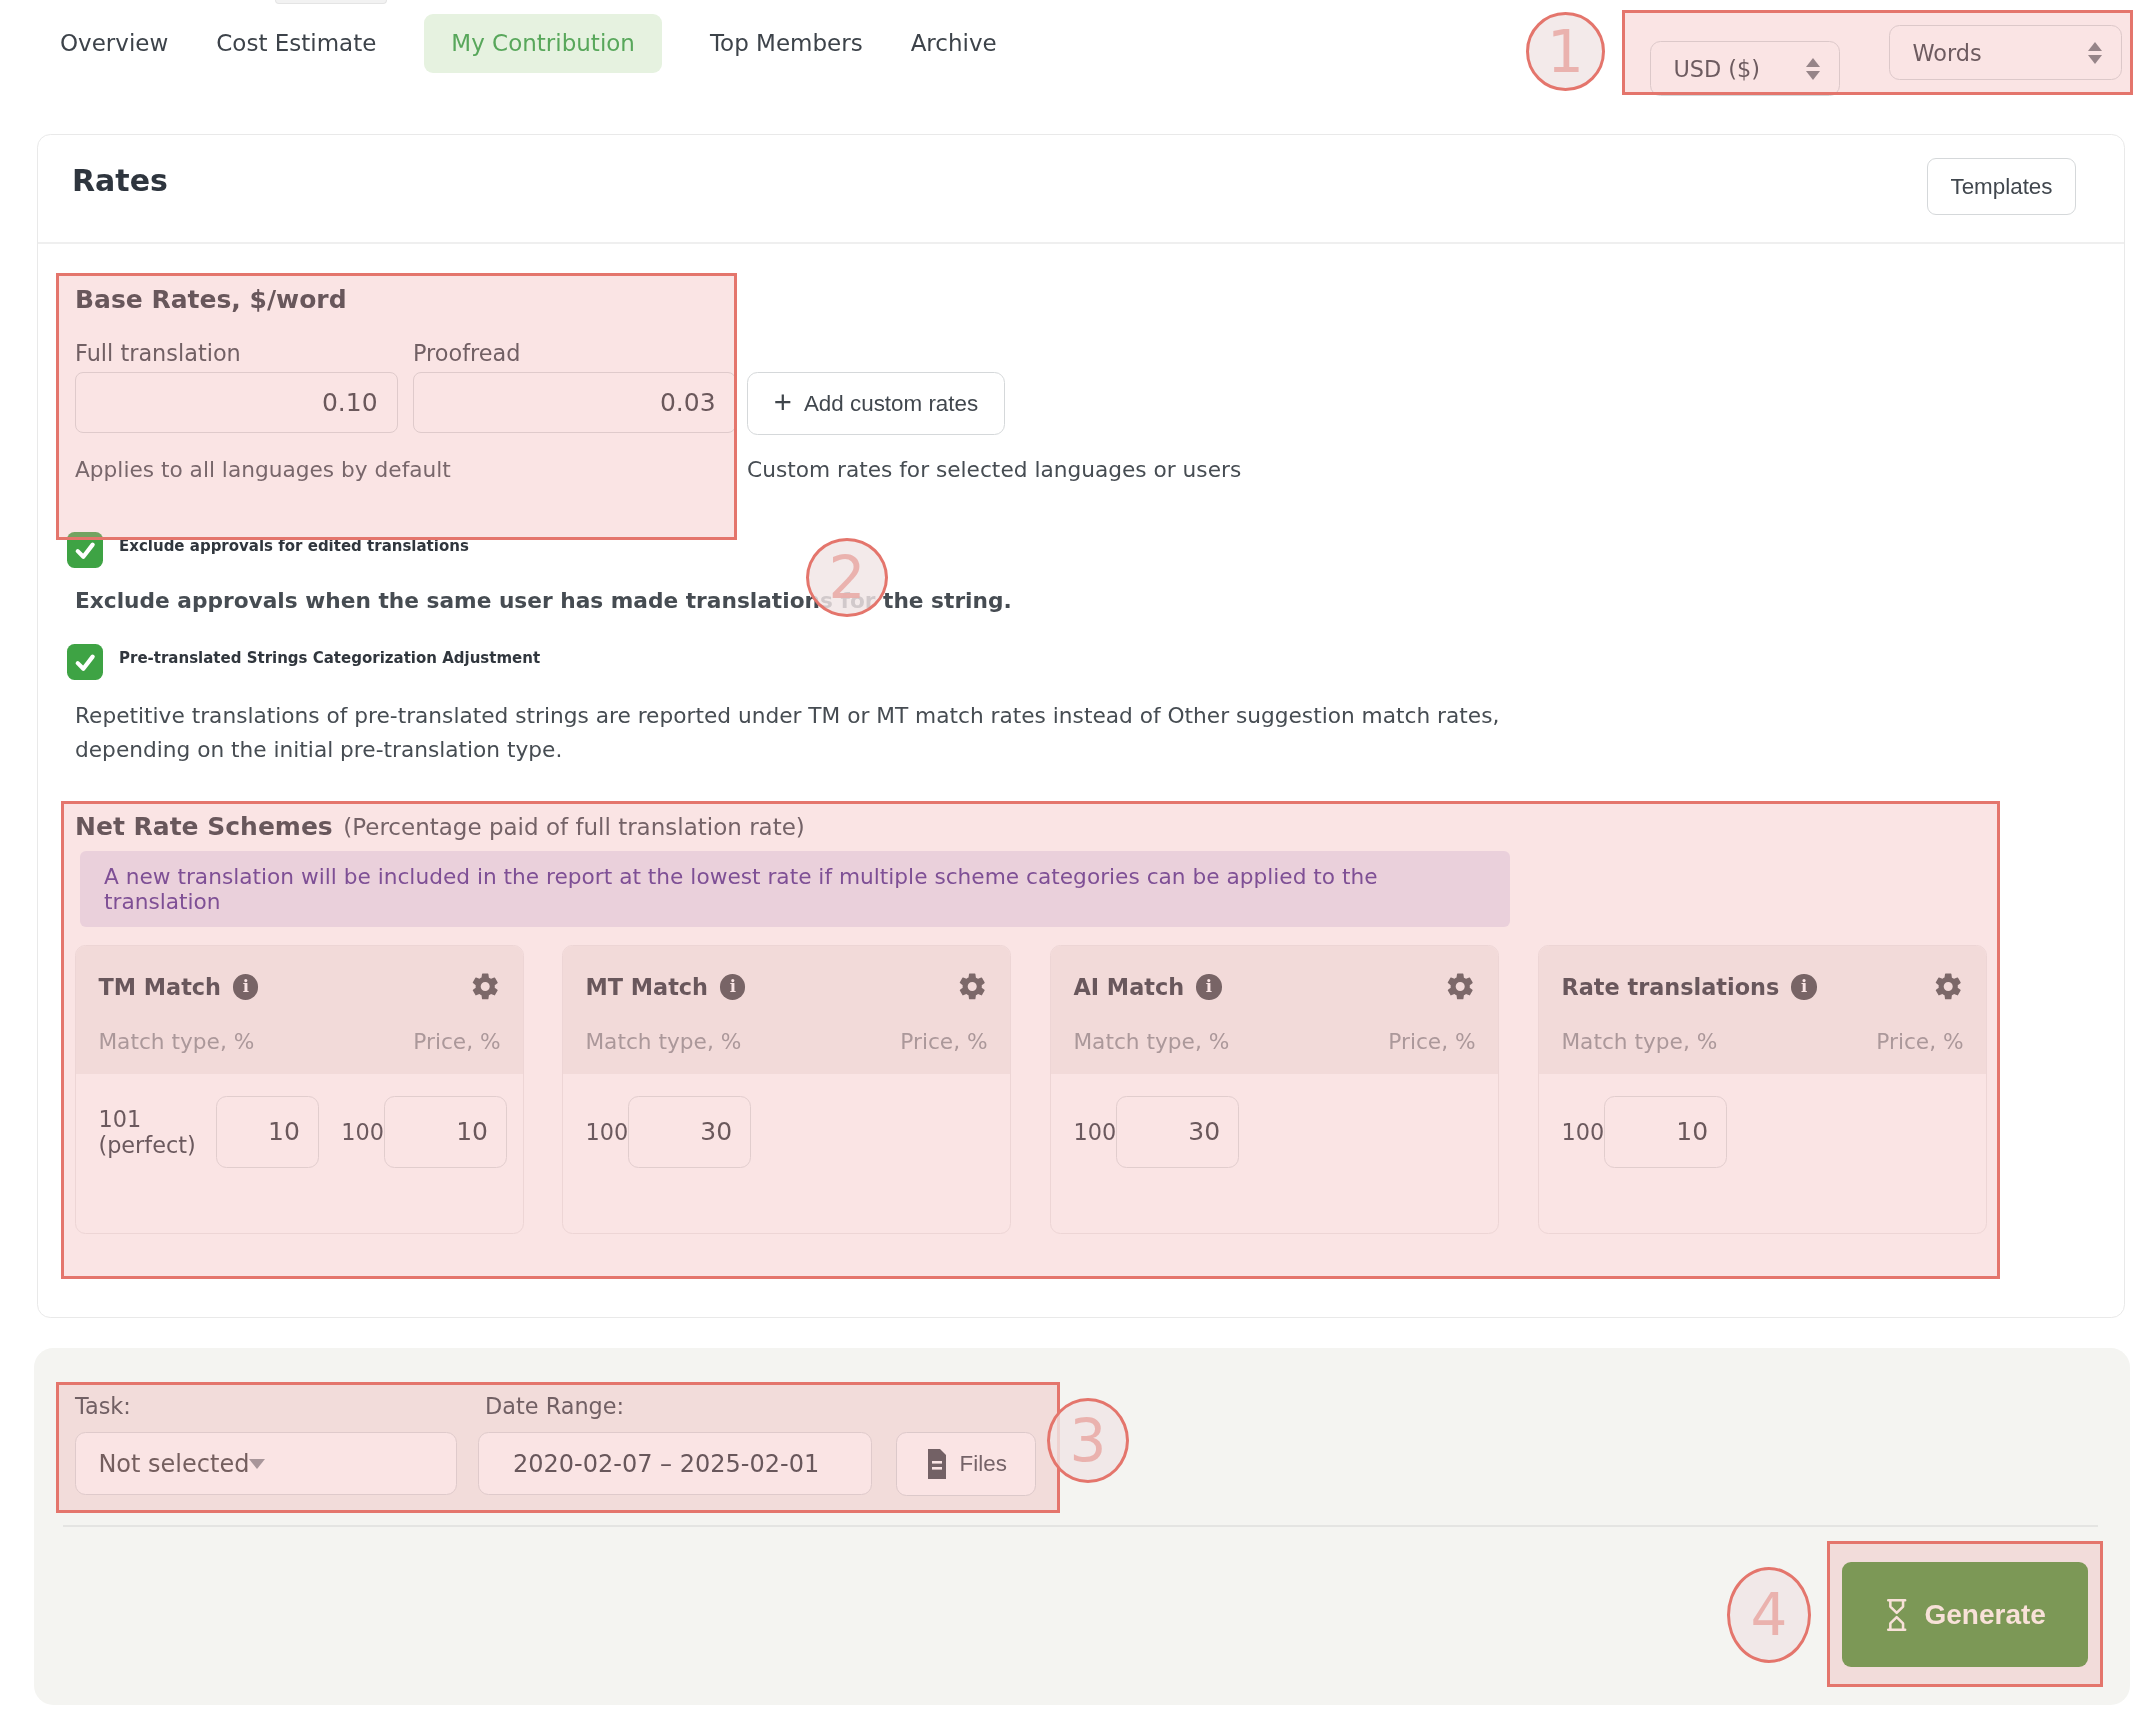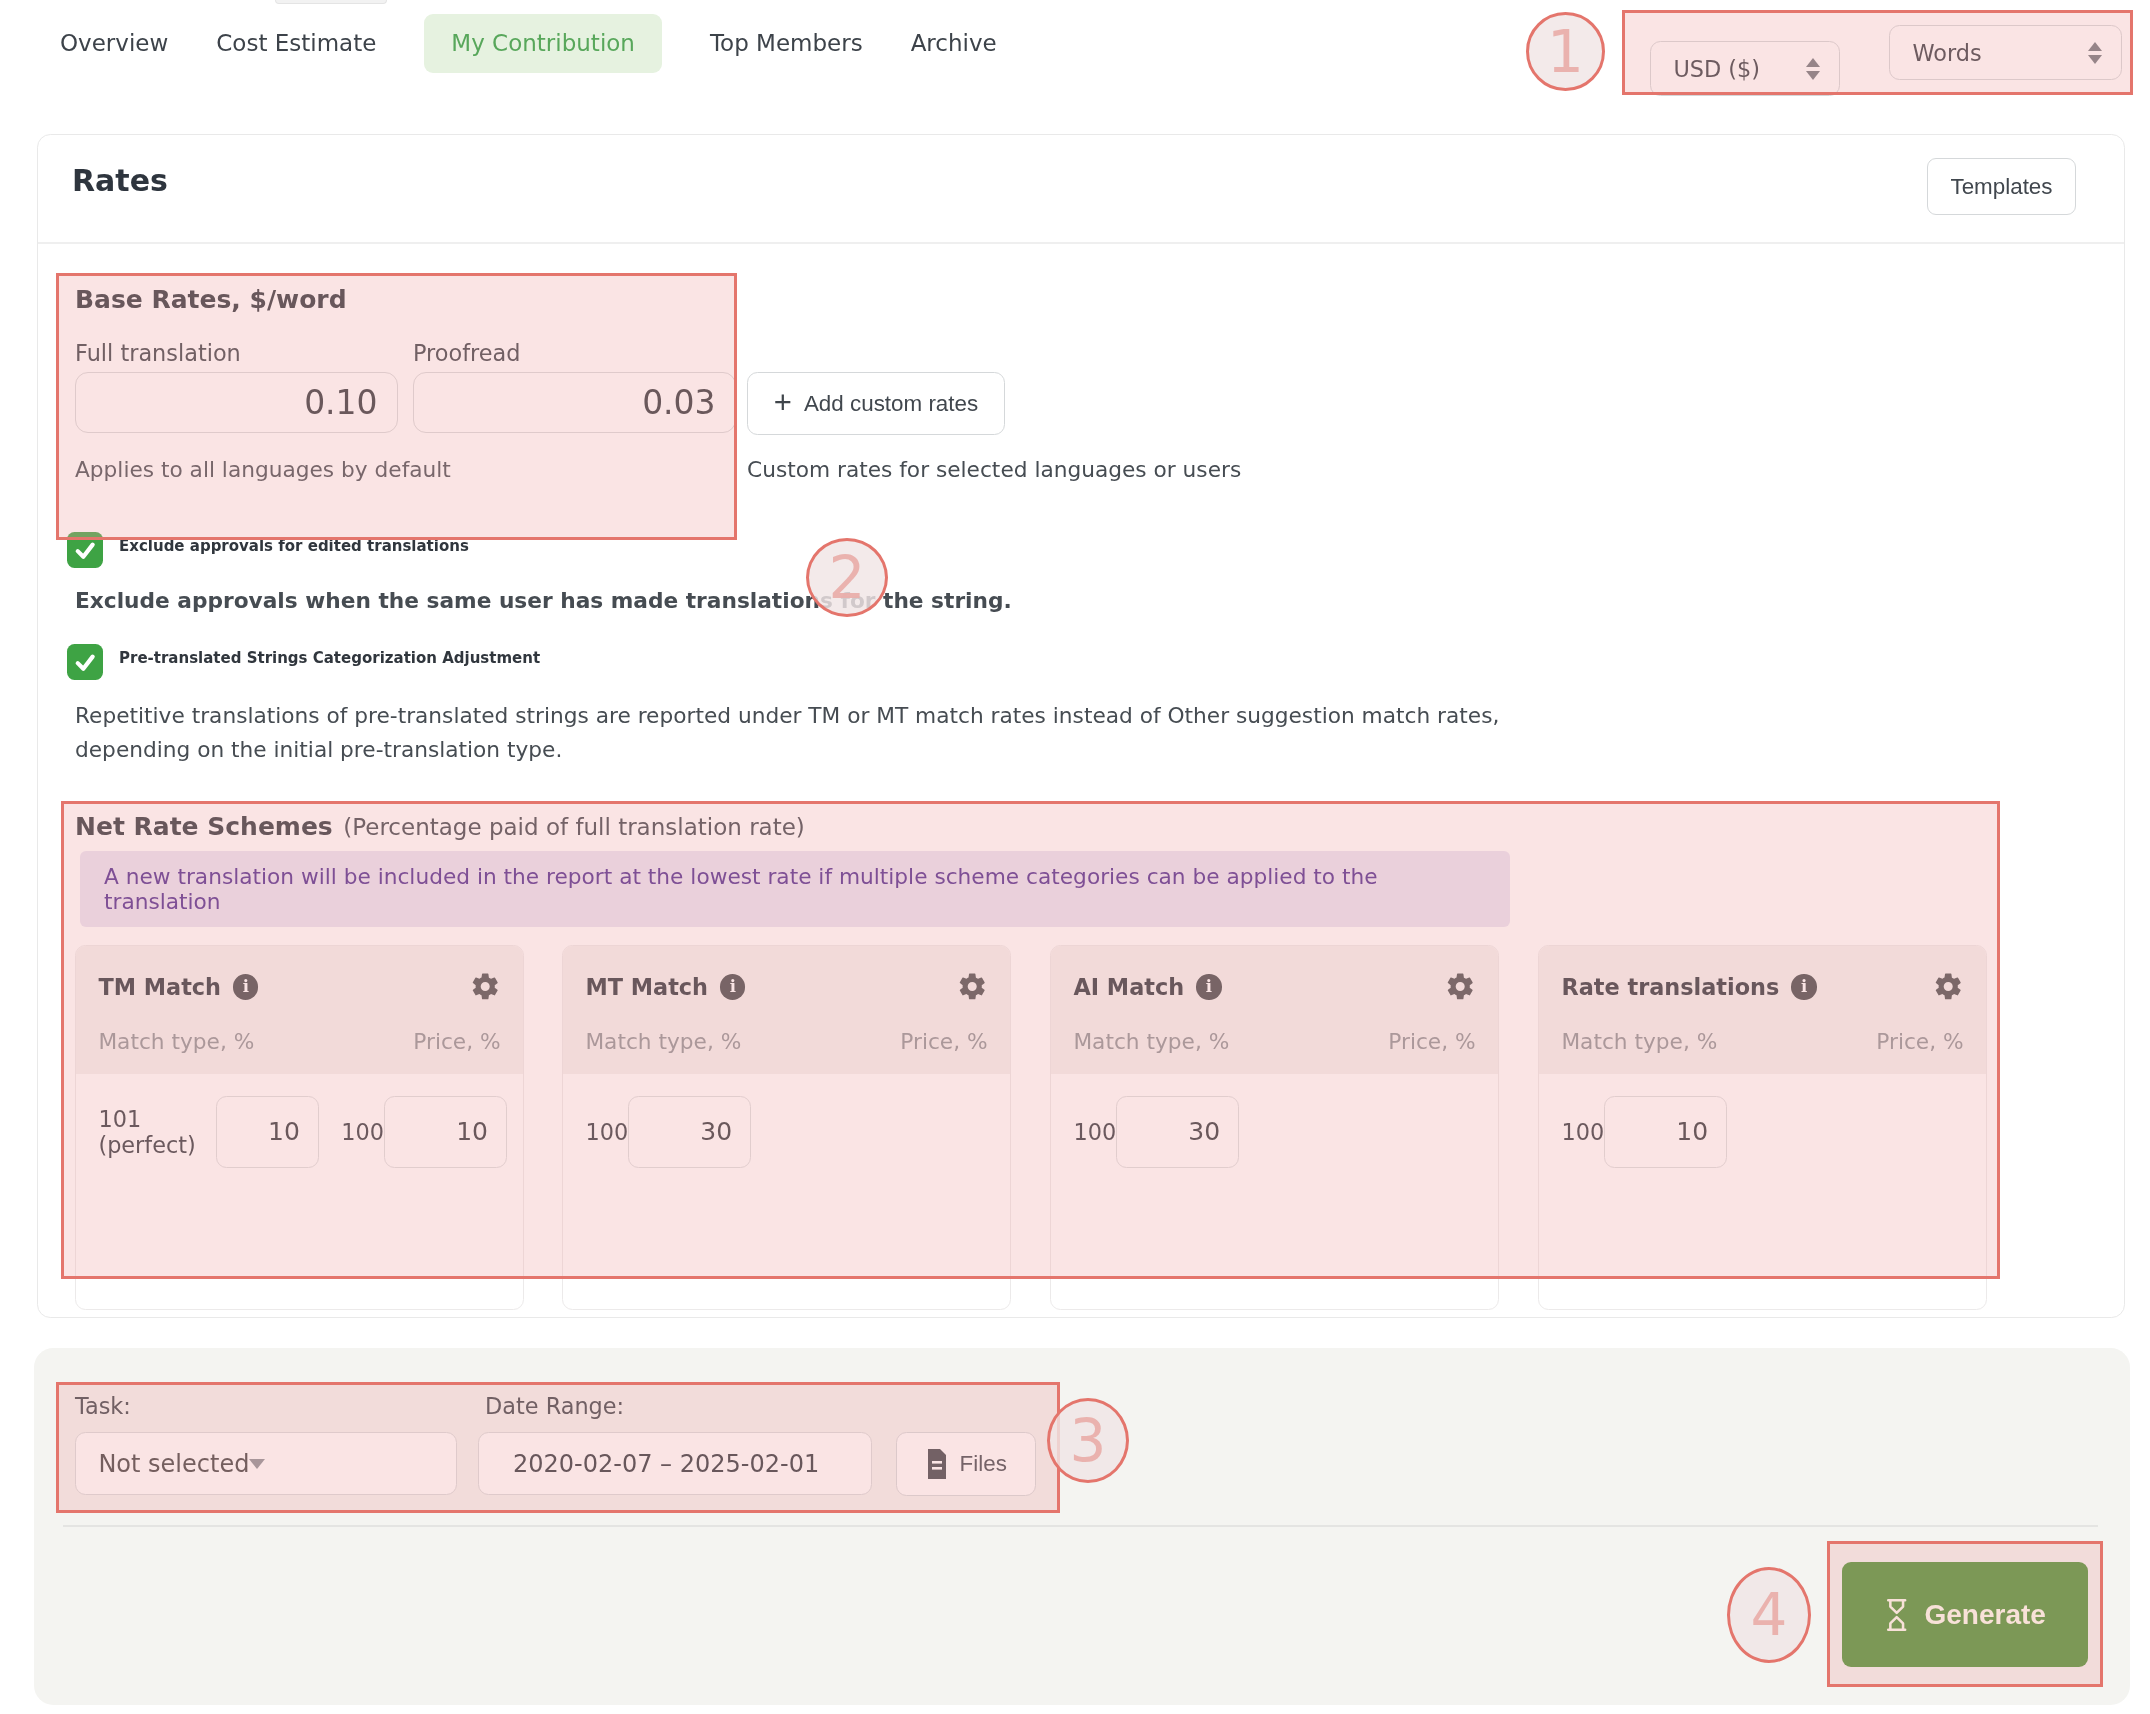--- a/index.html
+++ b/index.html
@@ -33,38 +33,38 @@
     border:1.5px solid #e9e9e9; border-radius:13.4px; }
   .rates-title { left:72px; top:163px; font-size:30px; font-weight:bold; color:#2e353e; }
   .btn { background:#fff; border:1.5px solid #d5d8da; border-radius:10.5px; color:#41474e;
     display:flex; align-items:center; justify-content:center; font-size:22.4px; cursor:pointer; }
   .templates-btn { left:1927px; top:158px; width:149px; height:57px; border-radius:9px; }
   .card-divider { left:38px; top:242px; width:2086px; height:1.5px; background:#efefef; }
 
   .section-heading { font-size:25px; font-weight:bold; color:#2f353c; }
   .field-label { font-size:22.4px; color:#3c4248; }
   .muted-note { font-size:21.7px; color:#464c52; }
-  .rate-input { background:#fff; border:1.5px solid #d8dadb; border-radius:13px;
-    font-size:33px; color:#32373c; display:flex; align-items:center; justify-content:flex-end;
+  .rate-input { background:#fff; border:1.5px solid #d8dadb; border-radius:8px;
+    font-size:25px; color:#32373c; display:flex; align-items:center; justify-content:flex-end;
     padding-right:19.4px; }
   .add-btn { left:747px; top:372px; width:258px; height:63px; gap:12px; }
   .plus-glyph { font-size:31px; font-weight:400; color:#3f454b; line-height:1; margin-top:-3px; }
 
   
   .checkbox { width:36px; height:36px; background:#3ea344; border-radius:7.5px;
     display:flex; align-items:center; justify-content:center; cursor:pointer; }
   .cb-label { font-size:15px; font-weight:bold; color:#30363d; }
 
   
   .nrs-title-row { left:75px; top:812px; display:flex; align-items:baseline; gap:10.5px; }
   .nrs-sub { font-size:23px; color:#3f464c; }
   .banner { left:80px; top:851px; width:1430px; height:76px; background:#e9e2f3;
     border-radius:6px; display:flex; align-items:center; padding:0 24px;
     font-size:21.7px; color:#4e2a8e; }
-  .nr-card { top:945px; width:449px; height:365px; background:#fff;
+  .nr-card { top:945px; width:449px; height:289px; background:#fff;
     border:1.5px solid #eceaea; border-radius:10.5px; overflow:hidden; }
   .nr-head { background:#f4f1ef; height:128px; padding:25.4px 22.4px 0 22.4px; }
   .nr-title-row { display:flex; align-items:center; }
   .nr-title { font-size:22.4px; font-weight:bold; color:#30363d; }
   .info-icon { width:25.4px; height:25.4px; border-radius:50%; background:#45484b; color:#fff;
     font-size:16.4px; font-weight:bold; display:flex; align-items:center; justify-content:center;
     margin-left:12px; font-family:"DejaVu Serif","Liberation Serif",serif; }
   .gear { margin-left:auto; width:31px; height:31px; cursor:pointer; }
   .gear svg { width:100%; height:100%; fill:#4b4e50; }
   .nr-cols { display:flex; justify-content:space-between; margin-top:27px;

